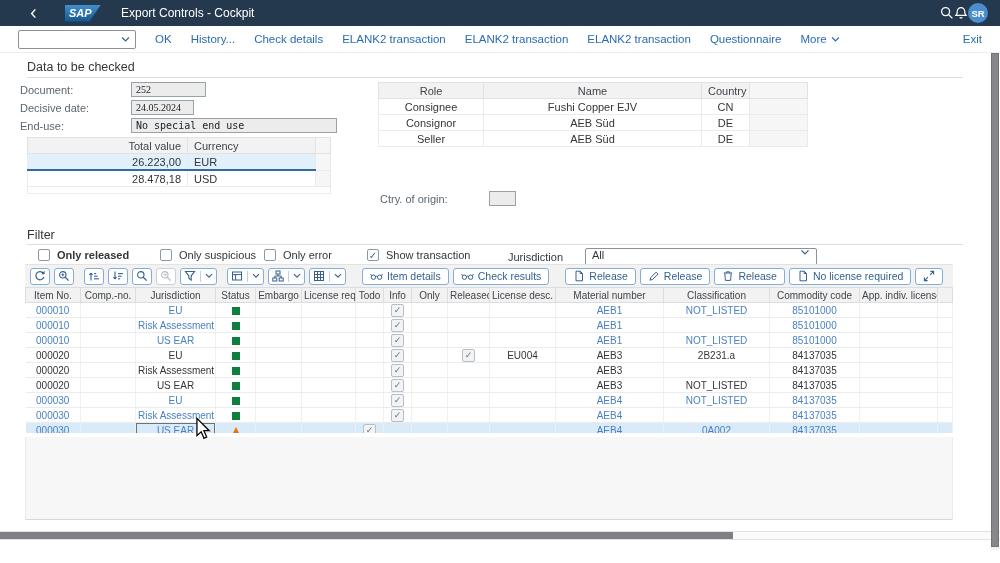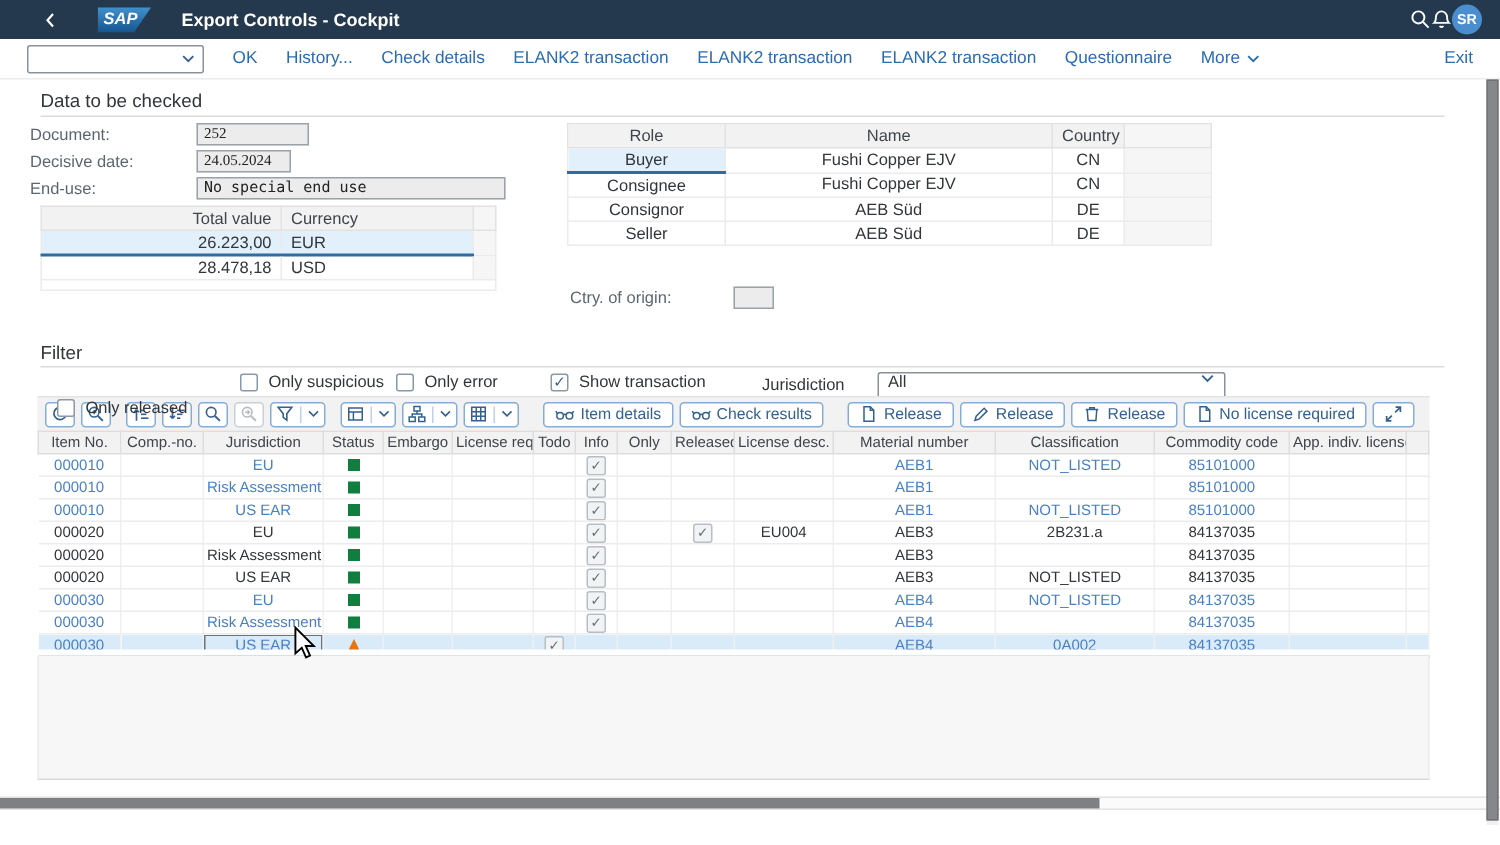--- a/index.html
+++ b/index.html
@@ -5,21 +5,21 @@
   html,body{margin:0;padding:0}
   body{width:1000px;height:563px;position:relative;overflow:hidden;background:#fff;
        font-family:"Liberation Sans",sans-serif;font-size:12px;color:#32363a}
   
   .shell{position:absolute;top:0;left:0;width:100%;height:26px;background:#24394d;
          display:flex;align-items:center;padding:0 12px;box-sizing:border-box;gap:12px}
   .back-btn{display:flex;align-items:center;cursor:pointer;margin-left:16px}
   .saplogo{height:17px;width:36px;background:linear-gradient(180deg,#4090cc,#14548f);
            clip-path:polygon(0 0,100% 0,68% 100%,0 100%);color:#fff;font-weight:bold;
            font-style:italic;font-size:11px;display:flex;align-items:center;padding-left:4px;box-sizing:border-box;margin-left:14px}
-  .shell-title{color:#fff;font-weight:700;font-size:12px;margin-left:8px}
+  .shell-title{color:#fff;font-weight:400;font-size:12px;margin-left:8px}
   .shell-right{margin-left:auto;display:flex;align-items:center;}
   .avatar{width:20px;height:20px;border-radius:50%;background:#4b8ed0;color:#fff;
           font-size:9.5px;font-weight:700;display:flex;align-items:center;justify-content:center;cursor:pointer}
   
   .actionbar{position:absolute;top:26px;left:0;width:100%;height:27px;background:#fff;
              border-bottom:1px solid #ececec;display:flex;align-items:center;
              padding:0 18px;box-sizing:border-box;gap:19px;font-size:11.5px}
   .combo{width:106px;height:17px;border:1px solid #89919a;border-radius:2px;background:#fff;
          display:flex;align-items:center;justify-content:flex-end;padding:0 5px;color:#35618f;cursor:pointer}
   .alink{color:#2a6cb2;cursor:pointer;white-space:nowrap}
@@ -185,26 +185,20 @@
     </colgroup>
   <thead>
       <tr>
         <th class="c">Role</th>
         <th class="c">Name</th>
         <th class="c">Country</th>
         <th class="fill"></th>
       </tr>
     </thead>
     <tbody>
-      <tr>
-        <td class="c hl">Buyer</td>
-        <td class="c">Fushi Copper EJV</td>
-        <td class="c">CN</td>
-        <td class="fill"></td>
-      </tr>
       <tr>
         <td class="c">Consignee</td>
         <td class="c">Fushi Copper EJV</td>
         <td class="c">CN</td>
         <td class="fill"></td>
       </tr>
       <tr>
         <td class="c">Consignor</td>
         <td class="c">AEB Süd</td>
         <td class="c">DE</td>
@@ -634,21 +628,21 @@
       <path d="M1 1v12.2l3-2.7 2 4.6 1.9-.9-2-4.5h3.8z" fill="#fff" stroke="#000" stroke-width="0.9"></path>
     </svg>
 </div>
 
 <div class="f-label" style="left: 20px; top: 84px; width: 108px;">Document:</div>
 <div class="f-input" style="left: 131px; top: 82px; width: 75px; height: 15px; font-family: Liberation Serif, serif;">252</div>
 <div class="f-label" style="left: 20px; top: 102px; width: 108px;">Decisive date:</div>
 <div class="f-input" style="left: 131px; top: 100px; width: 63px; height: 15px; font-family: Liberation Serif, serif;">24.05.2024</div>
 <div class="f-label" style="left: 20px; top: 120px; width: 108px;">End-use:</div>
 <div class="f-input" style="left: 131px; top: 118px; width: 206px; height: 15px;">No special end use</div>
-<span class="cbgroup" style="left: 38px; top: 266px;">
+<span class="cbgroup" style="left: 38px; top: 249px; font-weight: bold;">
     <span class="cbx"></span>
     <span>Only released</span>
   </span>
 <span class="cbgroup" style="left: 160px; top: 249px;">
     <span class="cbx"></span>
     <span>Only suspicious</span>
   </span>
 <span class="cbgroup" style="left: 264px; top: 249px;">
     <span class="cbx"></span>
     <span>Only error</span>

